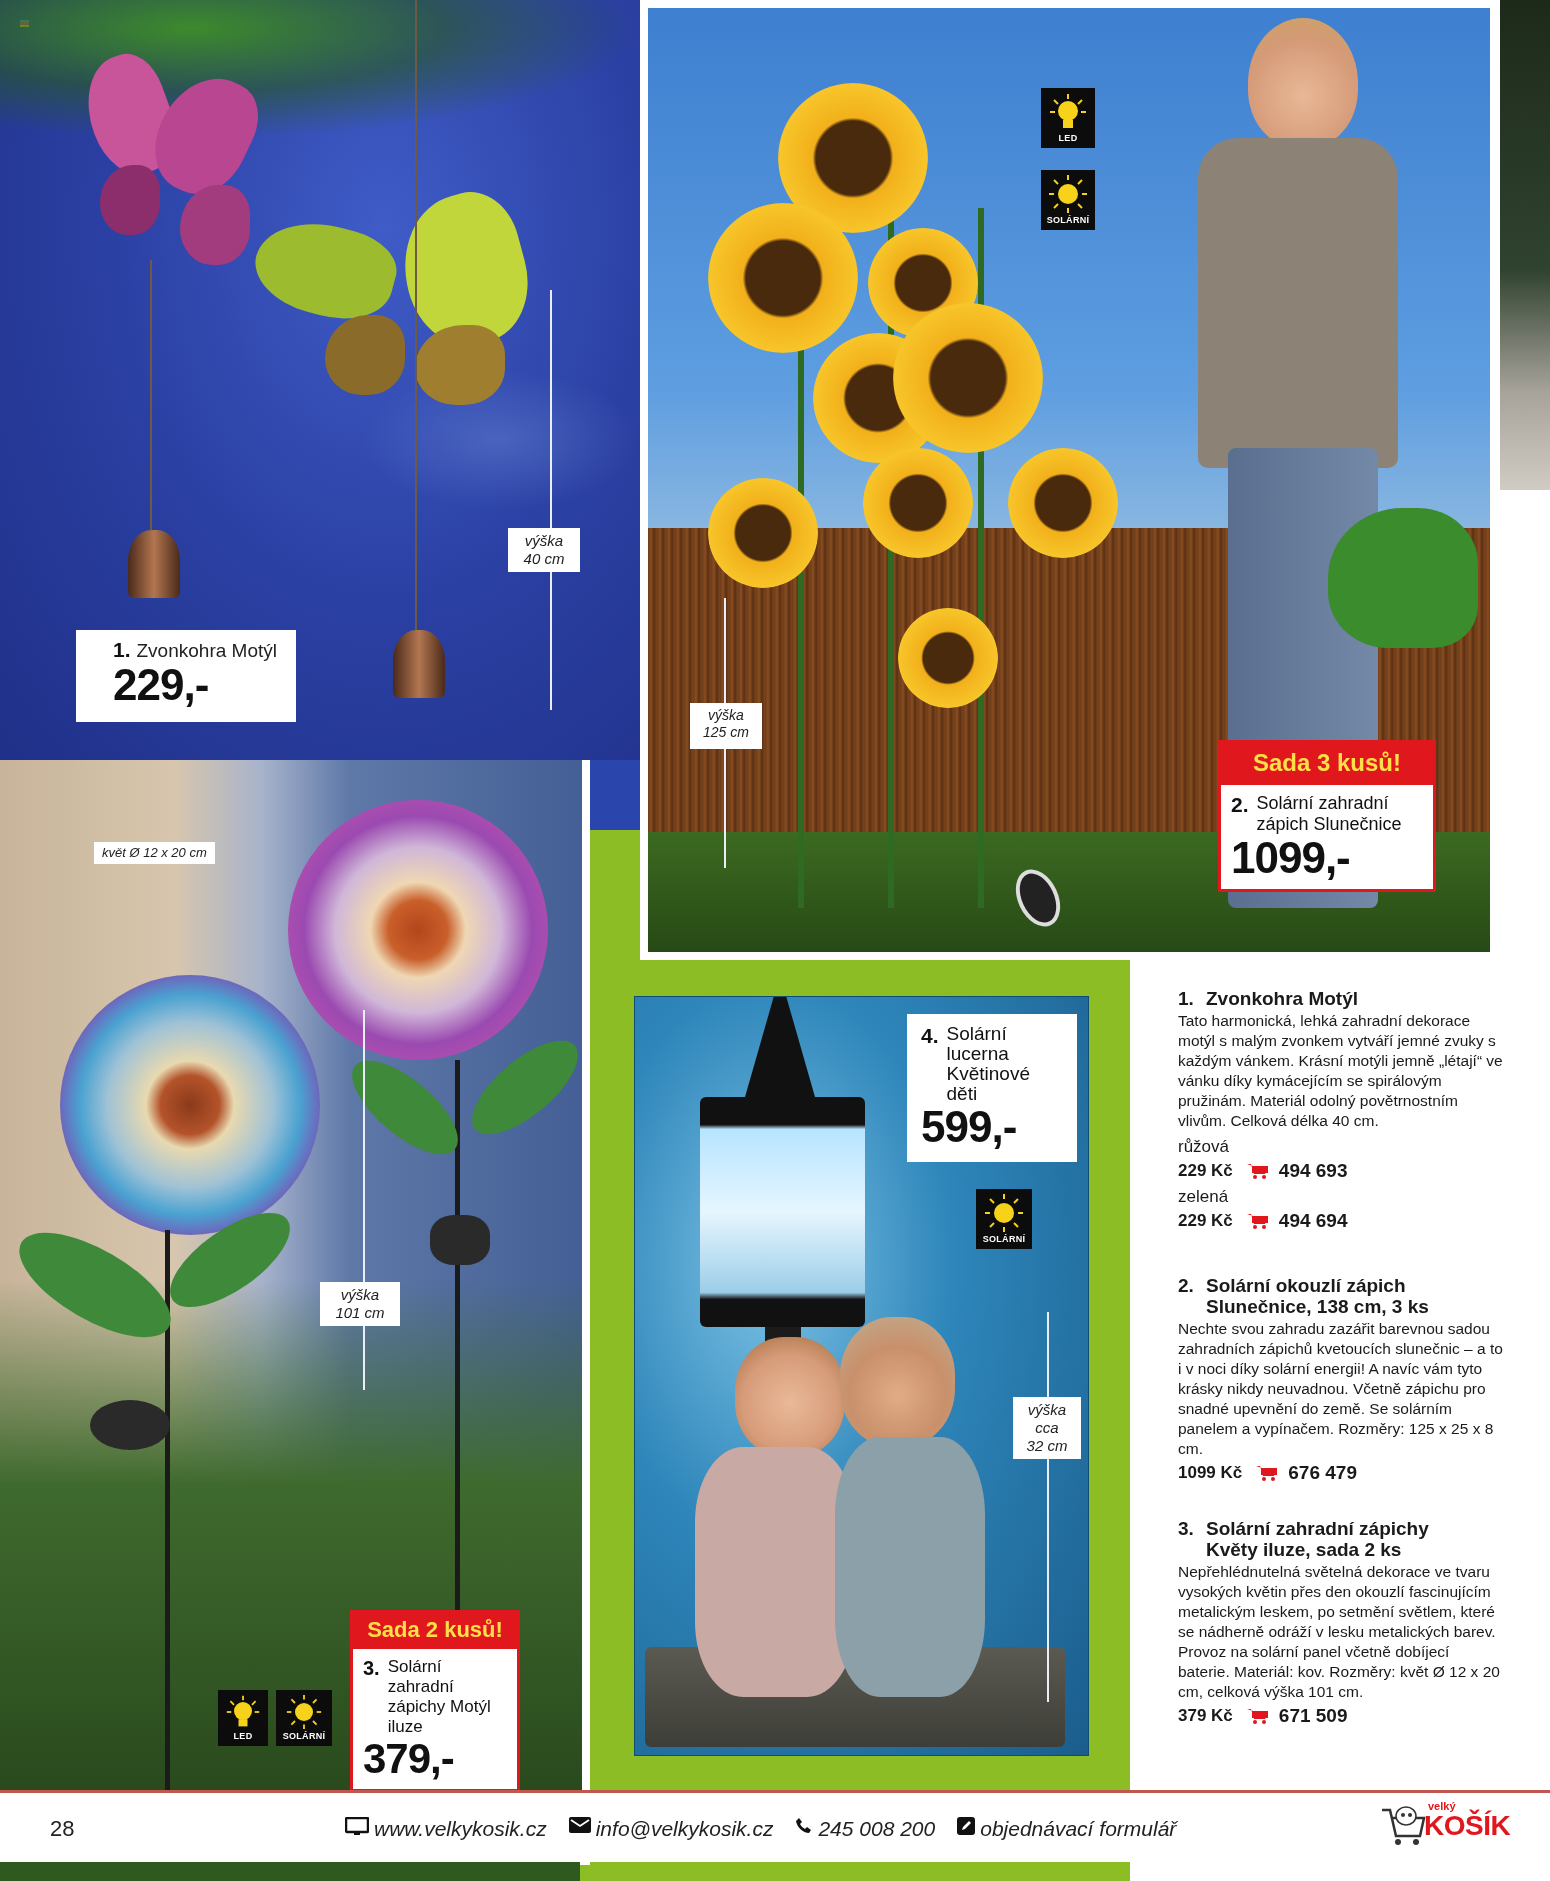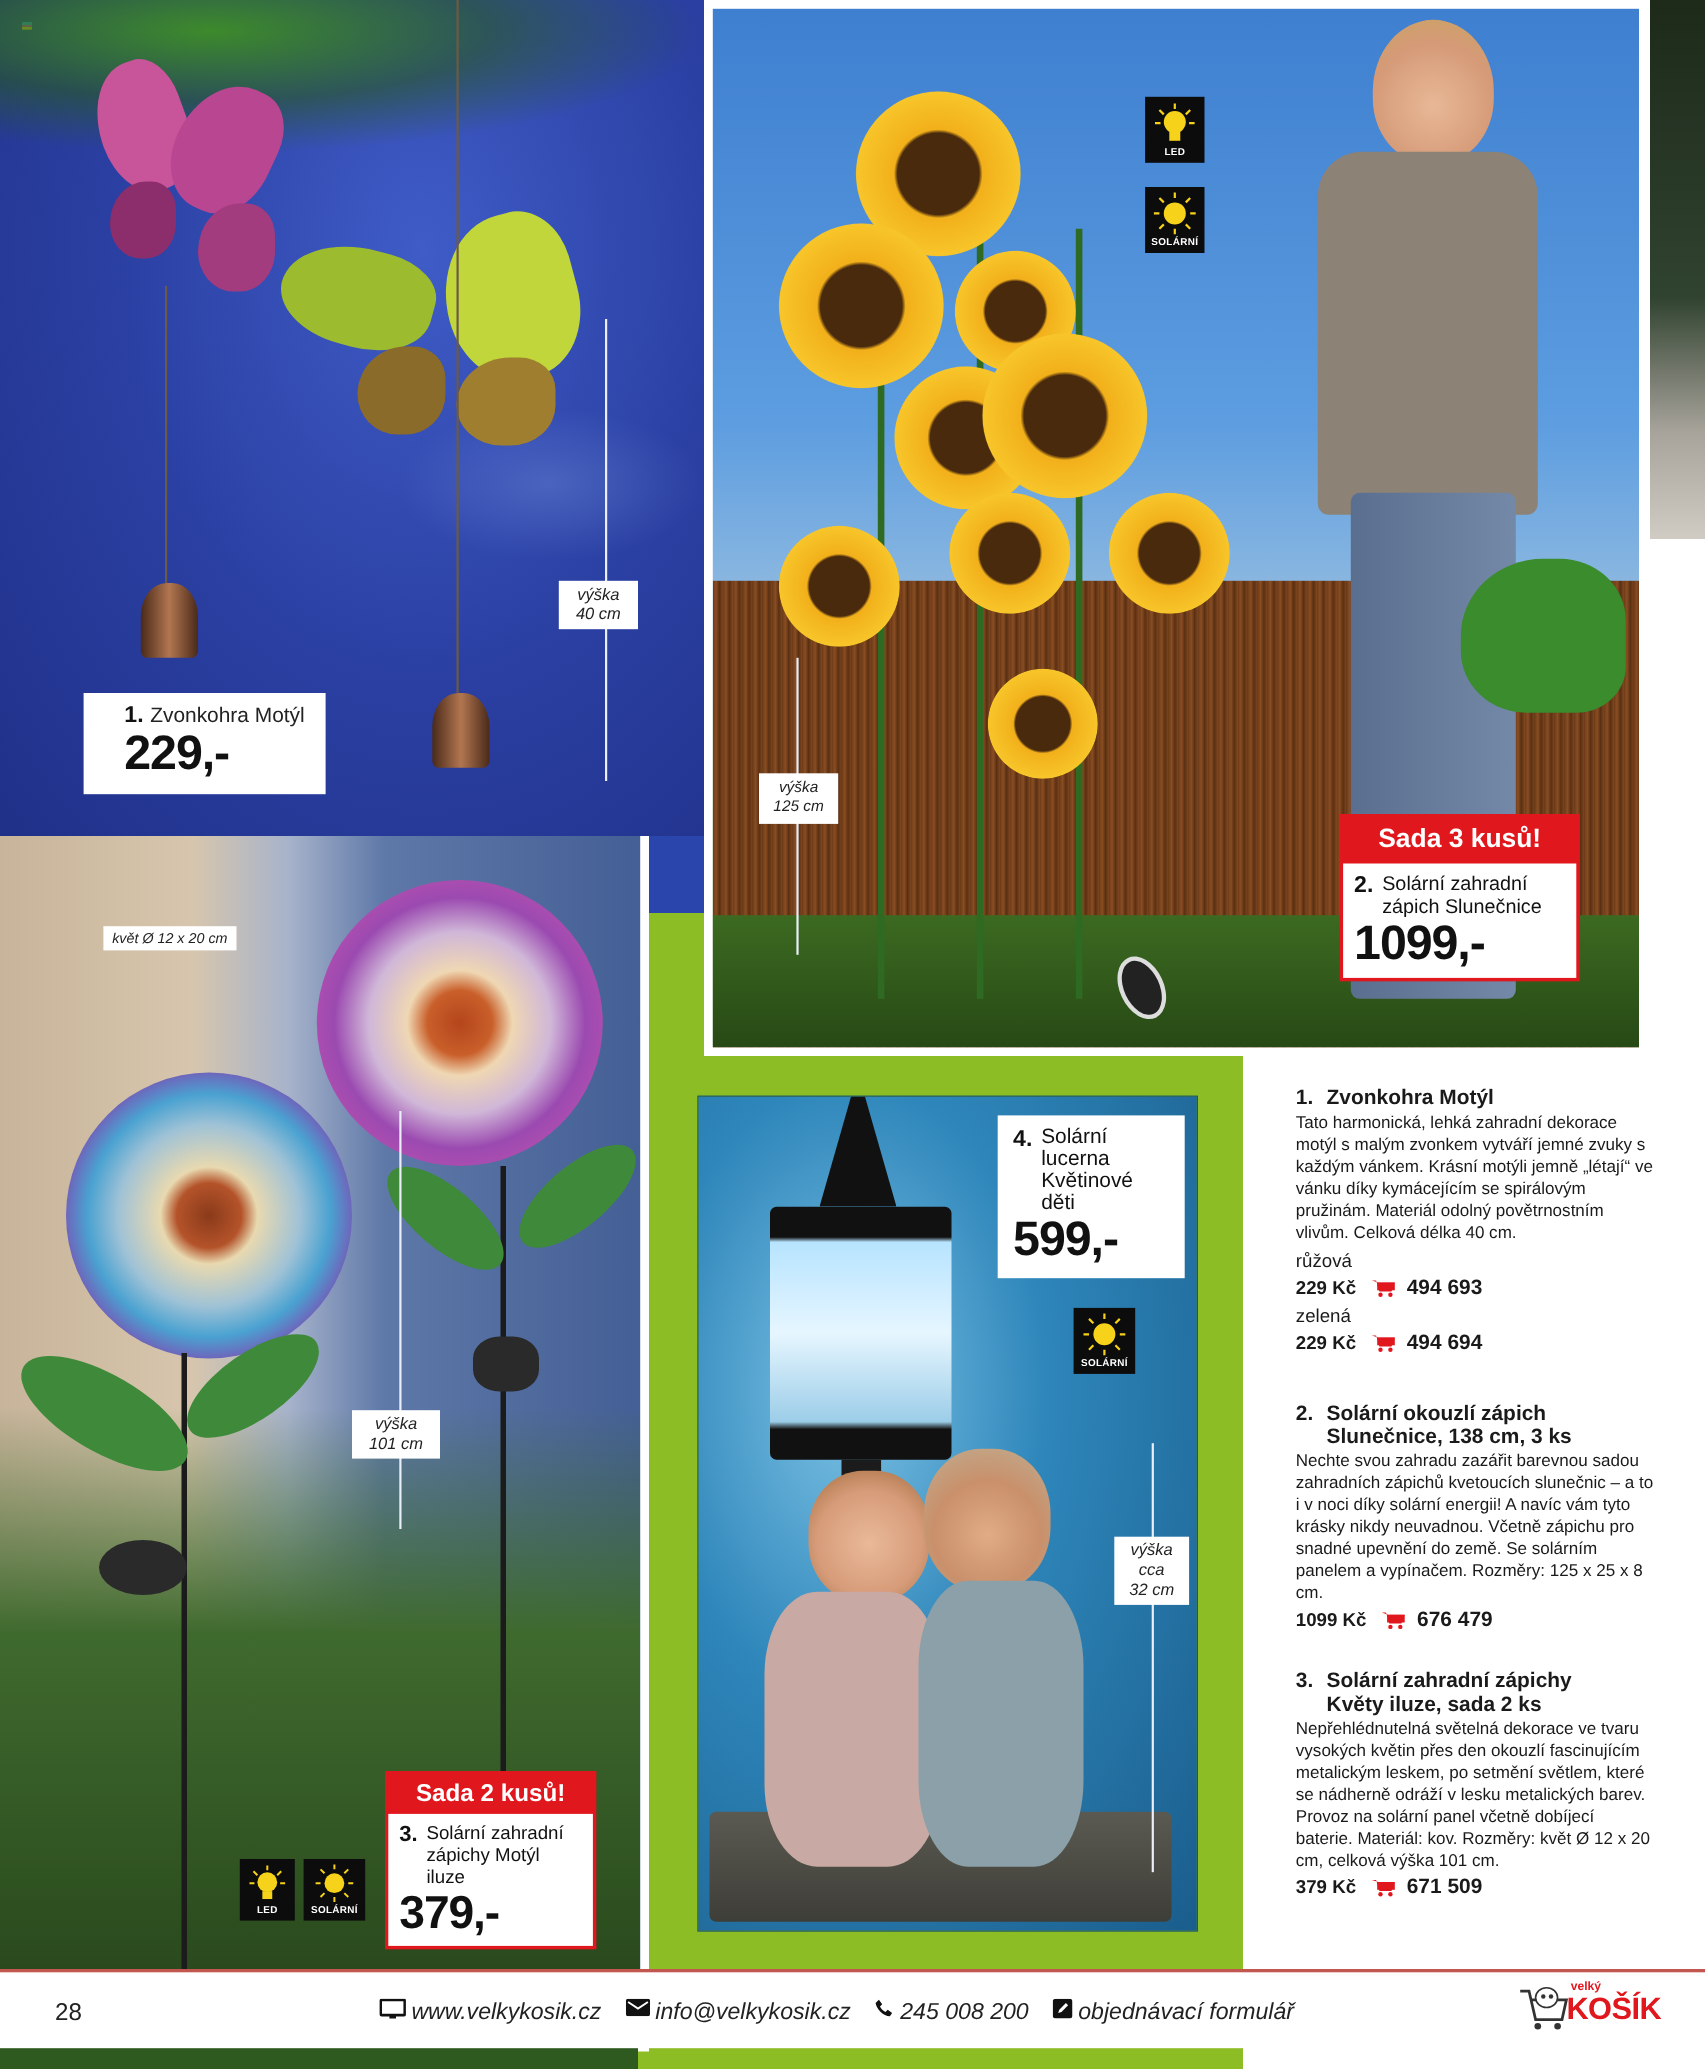--- a/index.html
+++ b/index.html
@@ -61,21 +61,21 @@
   .badge-icon { position: absolute; background: #0c0c0c; width: 54px; text-align: center; padding-top: 4px; }
   .badge-icon svg { display: block; margin: 0 auto; }
   .badge-icon .lbl { color: #fff; font-size: 9px; font-weight: bold; line-height: 12px; padding-bottom: 4px; letter-spacing: 0.3px; }
 
   
   .pricetag { position: absolute; background: #fff; padding: 8px 14px; }
   .pricetag .num { font-weight: bold; font-size: 21px; margin-right: 6px; }
   .pricetag .name { font-size: 19px; line-height: 22px; color: #222; }
   .pricetag .price { font-weight: bold; font-size: 44px; line-height: 46px; letter-spacing: -1px; color: #111; }
   .promo { position: absolute; background: #e1171e; border: 3px solid #e1171e; }
-  .promo .promo-head { color: #ffffff; font-weight: bold; font-size: 24px; text-align: center; padding: 6px 0 8px 0; }
+  .promo .promo-head { color: #fde047; font-weight: bold; font-size: 24px; text-align: center; padding: 6px 0 8px 0; }
   .promo .promo-body { background: #fff; padding: 8px 10px; }
 
   
   .desc { position: absolute; left: 1178px; width: 325px; font-size: 15.5px; line-height: 20px; color: #1a1a1a; }
   .desc h3 { font-size: 19px; line-height: 21px; font-weight: bold; display: flex; }
   .desc h3 .n { width: 28px; flex-shrink: 0; }
   .desc p { margin-top: 2px; }
   .desc .variant { font-size: 17px; margin-top: 6px; }
   .desc .priceline { display: flex; align-items: center; margin-top: 4px; }
   .desc .priceline .kc { font-weight: bold; font-size: 17px; margin-right: 14px; }
@@ -264,21 +264,21 @@
             <line x1="6" y1="6" x2="10" y2="10"></line>
             <line x1="34" y1="6" x2="30" y2="10"></line>
             <line x1="6" y1="34" x2="10" y2="30"></line>
             <line x1="34" y1="34" x2="30" y2="30"></line>
           </g>
         <circle cx="20" cy="20" r="10" fill="#f7d21a"></circle>
       </svg>
       <div class="lbl">SOLÁRNÍ</div>
     </div>
 
-    <div class="promo" style="left:350px;top:850px;width:192px;">
+    <div class="promo" style="left:350px;top:850px;width:170px;">
       <div class="promo-head" style="font-size:22px;padding:4px 0 6px 0;">Sada 2 kusů!</div>
       <div class="promo-body">
         <div style="display:flex;">
           <span style="font-weight:bold;font-size:20px;margin-right:8px;">3.</span>
           <div style="font-size:17px;line-height:20px;">
             <div>Solární zahradní</div>
             <div>zápichy Motýl iluze</div>
           </div>
         </div>
         <div style="font-weight:bold;font-size:42px;line-height:44px;letter-spacing:-1px;">379,-</div>

